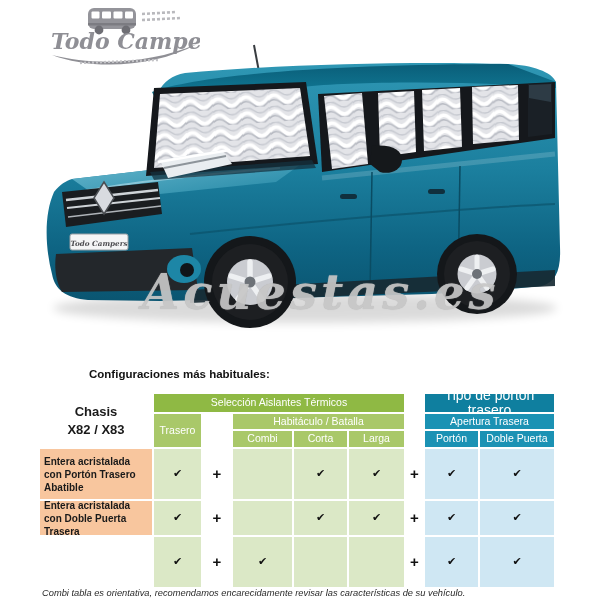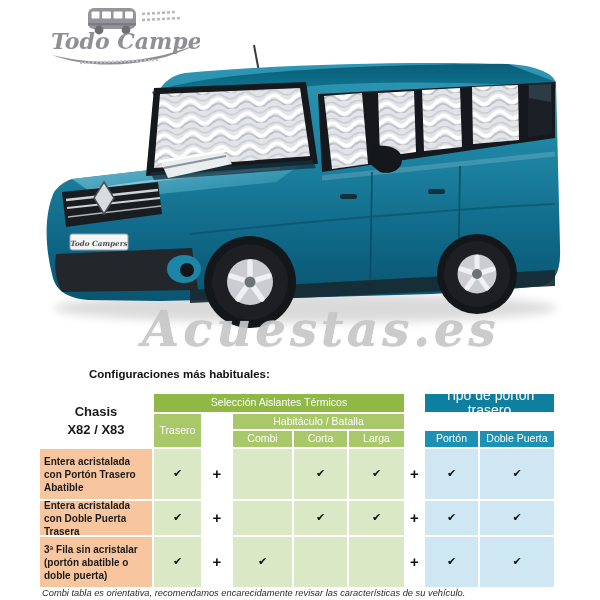--- a/index.html
+++ b/index.html
@@ -3,21 +3,21 @@
 <meta charset="utf-8">
 <style>
   html,body{margin:0;padding:0;background:#ffffff;}
   .page{position:relative;width:600px;height:600px;background:#ffffff;overflow:hidden;
         font-family:"Liberation Sans","DejaVu Sans",sans-serif;color:#1a1a1a;}
 
   .logo{position:absolute;left:50px;top:4px;z-index:3;}
   .van-wrap{position:absolute;left:40px;top:42px;z-index:1;}
   .watermark{position:absolute;left:142px;top:264px;z-index:2;
       font-family:"DejaVu Serif","Liberation Serif",serif;font-style:italic;font-weight:700;
-      font-size:48px;letter-spacing:4px;color:#c7c7c7;opacity:.92;text-shadow:0 0 1px #b2b2b2;margin-top:37px;}
+      font-size:48px;letter-spacing:4px;color:#c7c7c7;opacity:.92;text-shadow:0 0 1px #b2b2b2;}
 
   .section-title{position:absolute;left:54px;top:368px;z-index:3;
       font-size:11.5px;font-weight:700;color:#111;margin-left:35px;}
 
   .config-table{position:absolute;left:40px;top:394px;z-index:3;display:grid;
       grid-template-columns:112px 47px 28px 59px 53px 55px 17px 53px 74px;
       grid-template-rows:18px 15px 16px 50px 34px 50px;
       gap:2px;background:#ffffff;}
   .cell{display:flex;align-items:center;justify-content:center;text-align:center;line-height:1.1;}
   .hdr-green-dark{background:#8fb944;color:#fff;font-size:10.5px;font-weight:400;}
@@ -190,20 +190,21 @@
   <div class="config-table">
 
     <div class="cell chasis-hdr" style="grid-area:1/1/4/2">
       <span>Chasis</span>
       <span>X82 / X83</span>
     </div>
     <div class="cell hdr-green-dark" style="grid-area:1/2/2/7">Selección Aislantes Térmicos</div>
     <div class="cell hdr-teal-dark" style="grid-area:1/8/2/10">Tipo de portón trasero</div>
     <div class="cell hdr-green-mid" style="grid-area:2/2/4/3">Trasero</div>
     <div class="cell hdr-green-mid" style="grid-area:2/4/3/7">Habitáculo / Batalla</div>
+    <div class="cell hdr-teal-mid" style="grid-area:2/8/3/10">Apertura Trasera</div>
     <div class="cell hdr-green-mid" style="grid-area:3/4/4/5">Combi</div>
     <div class="cell hdr-green-mid" style="grid-area:3/5/4/6">Corta</div>
     <div class="cell hdr-green-mid" style="grid-area:3/6/4/7">Larga</div>
     <div class="cell hdr-teal-mid" style="grid-area:3/8/4/9">Portón</div>
     <div class="cell hdr-teal-mid" style="grid-area:3/9/4/10">Doble Puerta</div>
 
     <div class="cell row-label" style="grid-area:4/1">Entera acristalada con Portón Trasero Abatible</div>
     <div class="cell cell-green check" style="grid-area:4/2">✔</div>
     <div class="cell cell-plus" style="grid-area:4/3">+</div>
     <div class="cell cell-green check" style="grid-area:4/4"></div>
@@ -216,21 +217,20 @@
     <div class="cell row-label" style="grid-area:5/1">Entera acristalada con Doble Puerta Trasera</div>
     <div class="cell cell-green check" style="grid-area:5/2">✔</div>
     <div class="cell cell-plus" style="grid-area:5/3">+</div>
     <div class="cell cell-green check" style="grid-area:5/4"></div>
     <div class="cell cell-green check" style="grid-area:5/5">✔</div>
     <div class="cell cell-green check" style="grid-area:5/6">✔</div>
     <div class="cell cell-plus" style="grid-area:5/7">+</div>
     <div class="cell cell-blue check" style="grid-area:5/8">✔</div>
     <div class="cell cell-blue check" style="grid-area:5/9">✔</div>
 
-    <div class="cell row-label" style="grid-area:6/1">3ª Fila sin acristalar (portón abatible o doble puerta)</div>
     <div class="cell cell-green check" style="grid-area:6/2">✔</div>
     <div class="cell cell-plus" style="grid-area:6/3">+</div>
     <div class="cell cell-green check" style="grid-area:6/4">✔</div>
     <div class="cell cell-green check" style="grid-area:6/5"></div>
     <div class="cell cell-green check" style="grid-area:6/6"></div>
     <div class="cell cell-plus" style="grid-area:6/7">+</div>
     <div class="cell cell-blue check" style="grid-area:6/8">✔</div>
     <div class="cell cell-blue check" style="grid-area:6/9">✔</div>
   </div>
 

